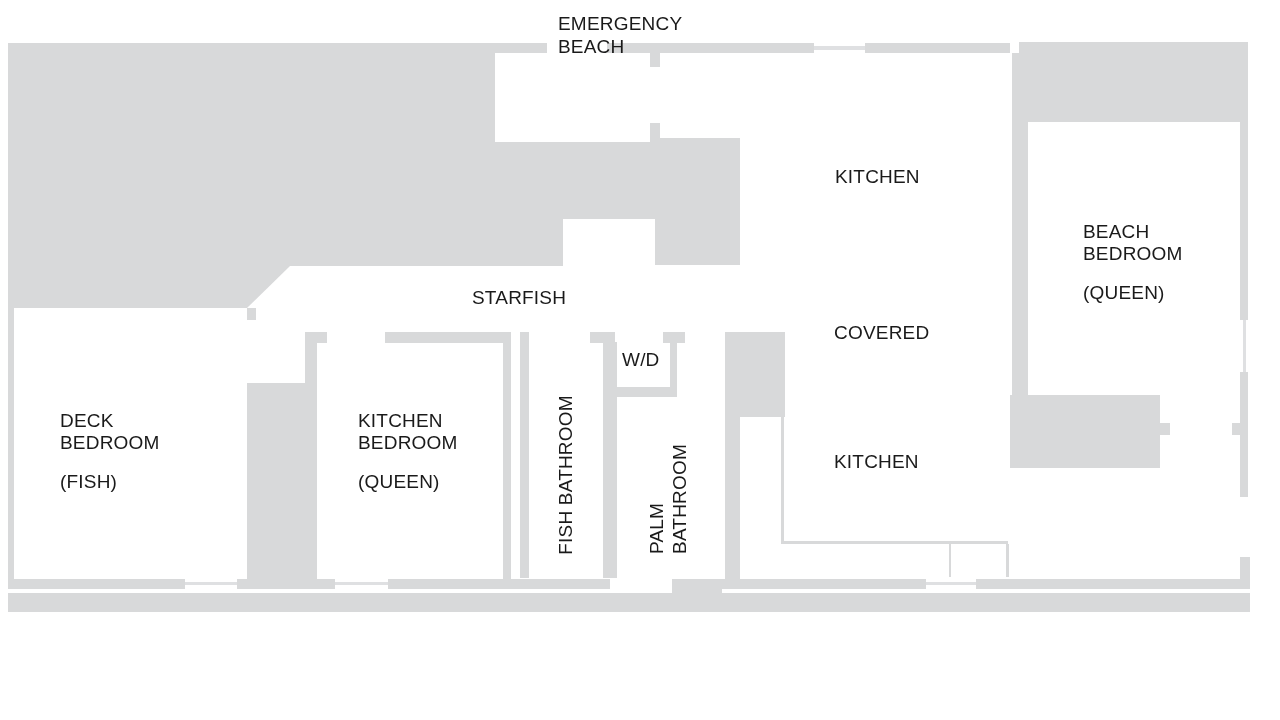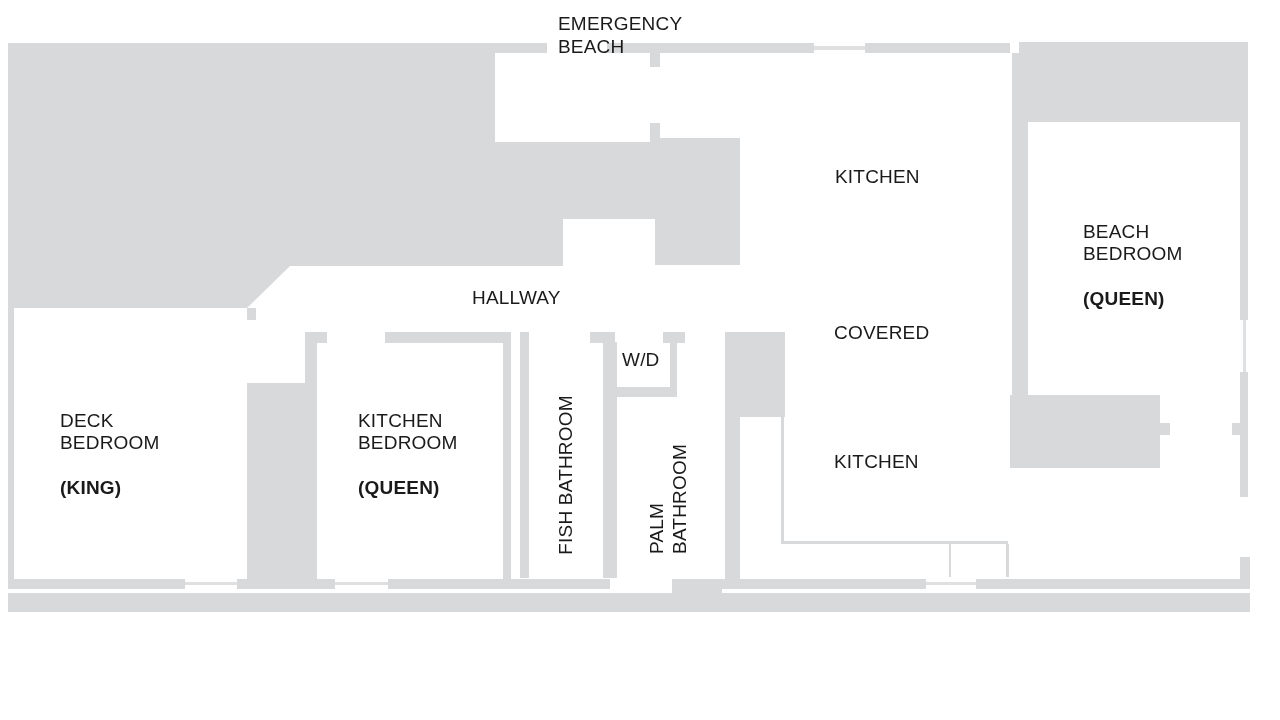--- a/index.html
+++ b/index.html
@@ -14,21 +14,21 @@
     font-family:"Liberation Sans", sans-serif;color:var(--text);overflow:hidden;
   }
   #walls{position:absolute;left:0;top:0;}
   .w{fill:var(--wall);}
   .win{fill:var(--win);}
   .lbl{
     position:absolute;font-size:19px;line-height:22px;letter-spacing:.2px;
     white-space:nowrap;color:var(--text);
   }
   .lh23{line-height:23px;}
-  .gap{margin-top:23px;font-weight:bold;}
+  .gap{margin-top:17px;}
   .ctr{transform:translate(-50%,-50%);}
   .vrt{transform:translate(-50%,-50%) rotate(-90deg);}
 </style>
 </head>
 <body>
 
 <div id="plan">
 
   <svg id="walls" width="1280" height="720" viewBox="0 0 1280 720">
 
@@ -94,27 +94,27 @@
   </svg>
 
   <div class="lbl lh23" style="left:558px;top:12px">
     <div>EMERGENCY</div>
     <div>BEACH</div>
   </div>
 
   <div class="lbl" style="left:835px;top:166px">KITCHEN</div>
   <div class="lbl" style="left:834px;top:322px">COVERED</div>
   <div class="lbl" style="left:834px;top:451px">KITCHEN</div>
-  <div class="lbl" style="left:472px;top:287px">HALLWAY</div>
+  <div class="lbl" style="left:472px;top:287px">STARFISH</div>
   <div class="lbl" style="left:622px;top:349px">W/D</div>
 
   <div class="lbl" style="left:60px;top:410px">
     <div>DECK</div>
     <div>BEDROOM</div>
-    <div class="gap">(KING)</div>
+    <div class="gap">(FISH)</div>
   </div>
 
   <div class="lbl" style="left:358px;top:410px">
     <div>KITCHEN</div>
     <div>BEDROOM</div>
     <div class="gap">(QUEEN)</div>
   </div>
 
   <div class="lbl" style="left:1083px;top:221px">
     <div>BEACH</div>

